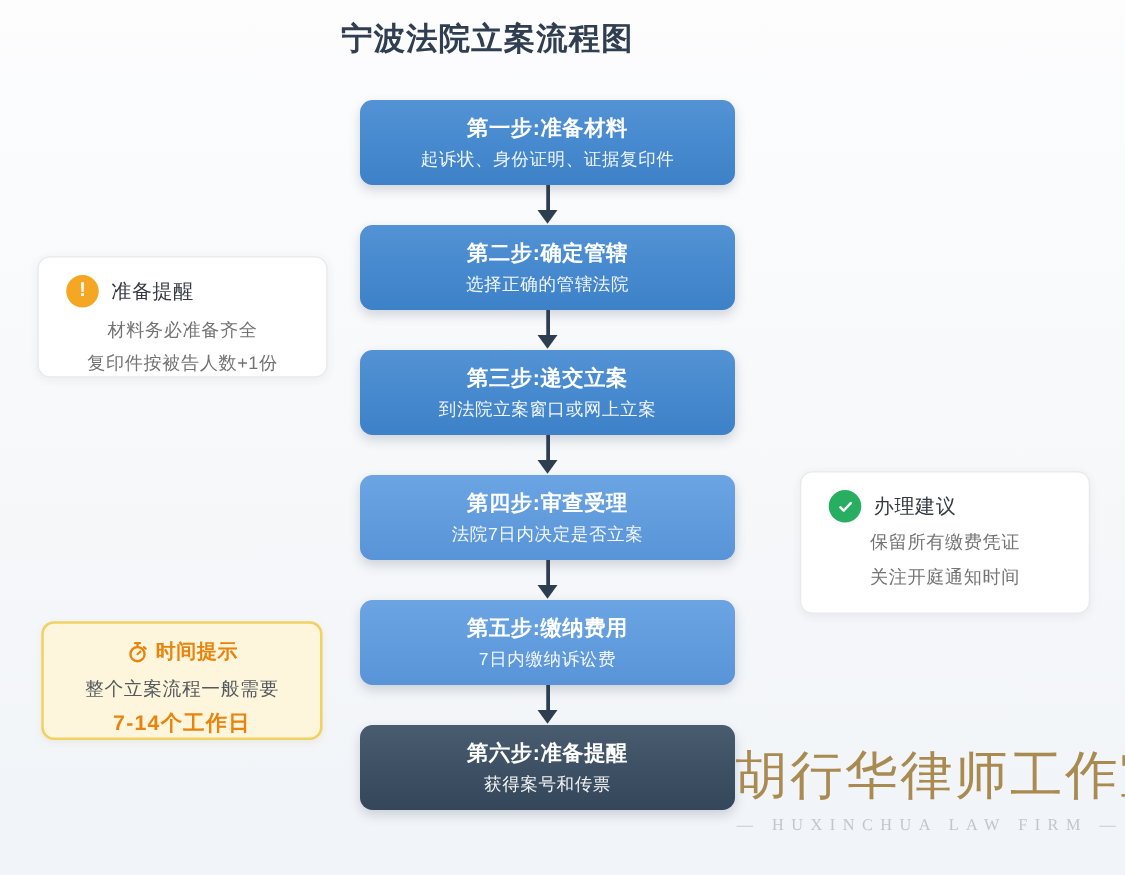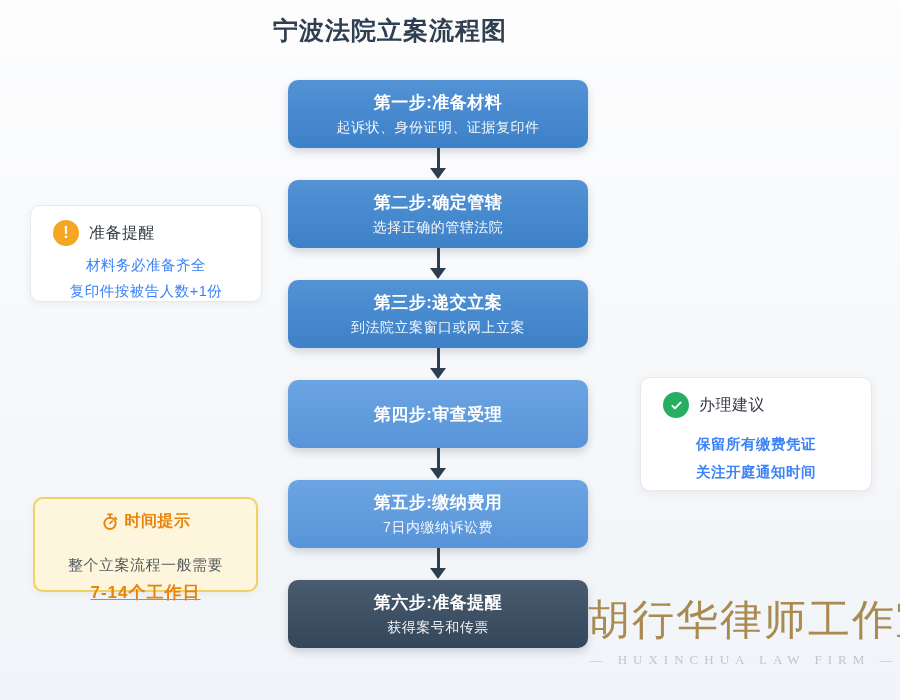--- a/index.html
+++ b/index.html
@@ -34,33 +34,33 @@
     position:absolute;background:#ffffff;border:1px solid #e7e9ec;border-radius:10px;
     box-shadow:0 2px 8px rgba(60,70,90,0.07);box-sizing:border-box;
   }
   .card-head{display:flex;align-items:center;gap:10px;padding:14px 0 0 22px;}
   .badge{
     width:26px;height:26px;border-radius:50%;flex:0 0 auto;
     display:flex;align-items:center;justify-content:center;
     color:#fff;font-weight:bold;font-size:16px;
   }
   .card-title{font-size:16px;font-weight:normal;color:#333a42;letter-spacing:0.5px;}
-  .card-line{font-size:14.5px;color:#3b82f6;text-align:center;line-height:26px;letter-spacing:0.5px;}
+  .card-line{font-size:14.5px;color:#737373;text-align:center;line-height:26px;letter-spacing:0.5px;}
   .card-body{margin-top:6px;}
   
   .time-card{
     position:absolute;border-radius:10px;box-sizing:border-box;
     border:2px solid #f0d264;background:#fdf6dc;
     box-shadow:0 2px 6px rgba(180,150,40,0.10);
     text-align:center;padding-top:12px;
   }
   .time-head{display:flex;align-items:center;justify-content:center;gap:6px;}
   .time-title{font-size:16px;font-weight:bold;letter-spacing:0.5px;}
-  .time-line{font-size:15px;color:#55595e;margin-top:24px;letter-spacing:0.5px;}
-  .time-highlight{font-size:17px;font-weight:bold;margin-top:6px;letter-spacing:1px;text-decoration:underline;}
+  .time-line{font-size:15px;color:#55595e;margin-top:10px;letter-spacing:0.5px;}
+  .time-highlight{font-size:17px;font-weight:bold;margin-top:6px;letter-spacing:1px;}
   
   .watermark{position:absolute;left:588px;top:592px;width:312px;text-align:center;z-index:5;}
   .wm-cjk{
     font-family:"DejaVu Serif","Liberation Serif",serif;
     font-size:42px;color:rgba(158,124,58,0.88);letter-spacing:2px;white-space:nowrap;
   }
   .wm-latin{
     margin-top:4px;font-size:13px;color:#c2c6cb;letter-spacing:6px;white-space:nowrap;
     font-family:"Liberation Serif","DejaVu Serif",serif;
   }
@@ -91,20 +91,21 @@
   <div class="step" style="background-color: rgb(63, 134, 208);">
     <div class="step-title">第三步:递交立案</div>
     <div class="step-sub">到法院立案窗口或网上立案</div>
   </div>
   <div class="arrow">
       <span class="stem"></span>
       <span class="head"></span>
     </div>
   <div class="step" style="background-color: rgb(91, 154, 224);">
     <div class="step-title">第四步:审查受理</div>
+    <div class="step-sub">法院7日内决定是否立案</div>
   </div>
   <div class="arrow">
       <span class="stem"></span>
       <span class="head"></span>
     </div>
   <div class="step" style="background-color: rgb(91, 154, 224);">
     <div class="step-title">第五步:缴纳费用</div>
     <div class="step-sub">7日内缴纳诉讼费</div>
   </div>
   <div class="arrow">
@@ -130,21 +131,21 @@
 
 <div class="card" style="left:640px;top:377px;width:232px;height:114px;">
   <div class="card-head">
     <span class="badge" style="background:#27ae60;">
       <svg width="15" height="15" viewBox="0 0 20 20">
           <path d="M4.5 10.5l3.4 3.4L15.5 6" fill="none" stroke="#ffffff" stroke-width="2.6" stroke-linecap="round" stroke-linejoin="round"></path>
         </svg>
     </span>
     <span class="card-title">办理建议</span>
   </div>
-  <div class="card-body" style="margin-top:12px;font-weight:bold;">
+  <div class="card-body" style="margin-top:2px;">
     <div class="card-line" style="line-height:28px;">保留所有缴费凭证</div>
     <div class="card-line" style="line-height:28px;">关注开庭通知时间</div>
   </div>
 </div>
 
 <div class="time-card" style="left:33px;top:497px;width:225px;height:95px;">
   <div class="time-head">
     <span>
       <svg width="18" height="18" viewBox="0 0 20 20">
         <circle cx="10" cy="11.5" r="6.3" fill="none" stroke="#e8830c" stroke-width="2.1"></circle>

